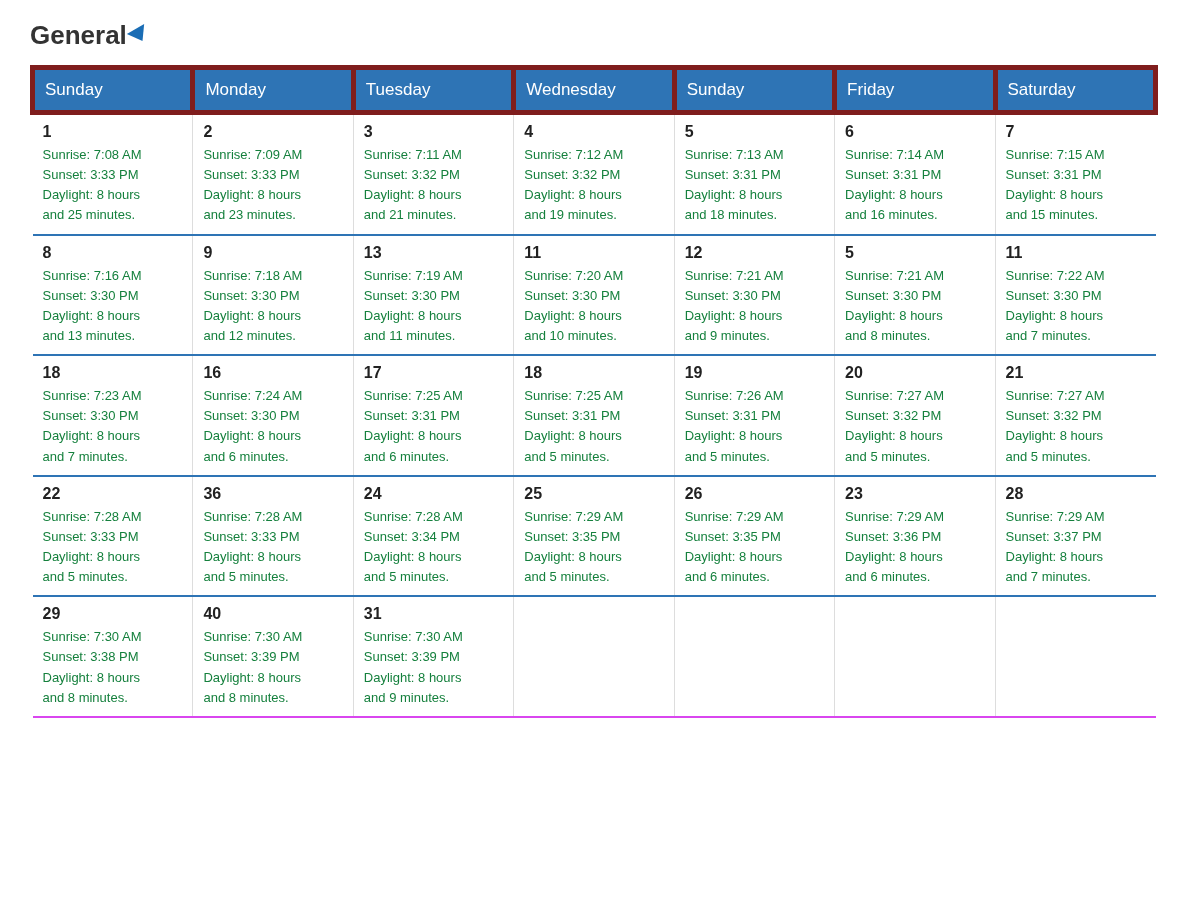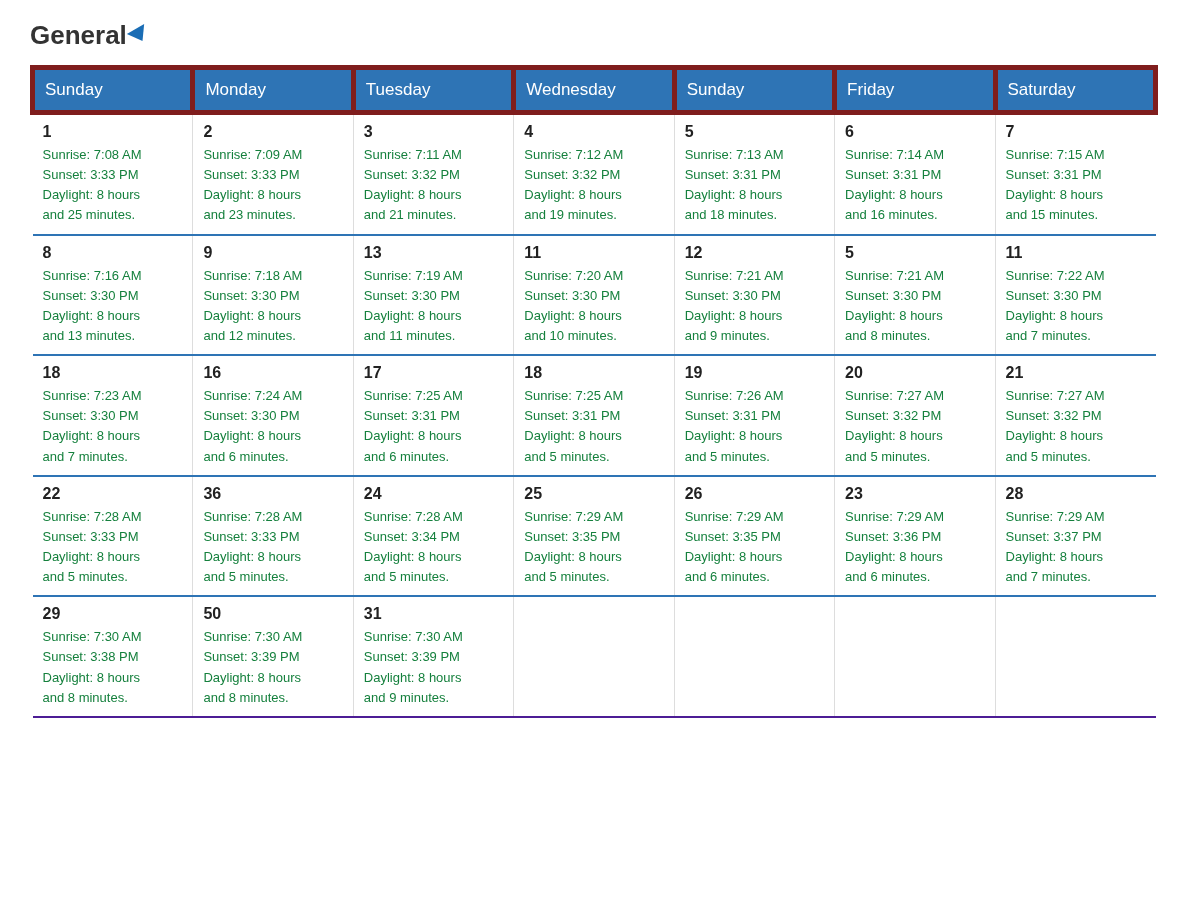--- a/index.html
+++ b/index.html
@@ -85,21 +85,21 @@
     tbody td {
       vertical-align: top;
       padding: 8px 10px;
       font-size: 13.5px;
       color: #222;
       border-left: 1px solid #ddd;
       border-right: 1px solid #ddd;
       min-height: 100px;
     }
     tbody tr:last-child {
-      border-bottom: 2px solid #4c1d95;
+      border-bottom: 2px solid #d946ef;
     }
     .day-number {
       font-size: 16px;
       font-weight: bold;
       display: block;
       margin-bottom: 4px;
     }
     .day-info {
       font-size: 13px;
       line-height: 1.55;
@@ -263,21 +263,21 @@
           <span class="day-number">28</span>
           <div class="day-info">Sunrise: 7:29 AM<br>Sunset: 3:37 PM<br>Daylight: 8 hours<br> and 7 minutes.</div>
         </td>
       </tr>
       <tr>
         <td>
           <span class="day-number">29</span>
           <div class="day-info">Sunrise: 7:30 AM<br>Sunset: 3:38 PM<br>Daylight: 8 hours<br> and 8 minutes.</div>
         </td>
         <td>
-          <span class="day-number">50</span>
+          <span class="day-number">40</span>
           <div class="day-info">Sunrise: 7:30 AM<br>Sunset: 3:39 PM<br>Daylight: 8 hours<br> and 8 minutes.</div>
         </td>
         <td>
           <span class="day-number">31</span>
           <div class="day-info">Sunrise: 7:30 AM<br>Sunset: 3:39 PM<br>Daylight: 8 hours<br> and 9 minutes.</div>
         </td>
         <td class="empty-cell"></td>
         <td class="empty-cell"></td>
         <td class="empty-cell"></td>
         <td class="empty-cell"></td>

